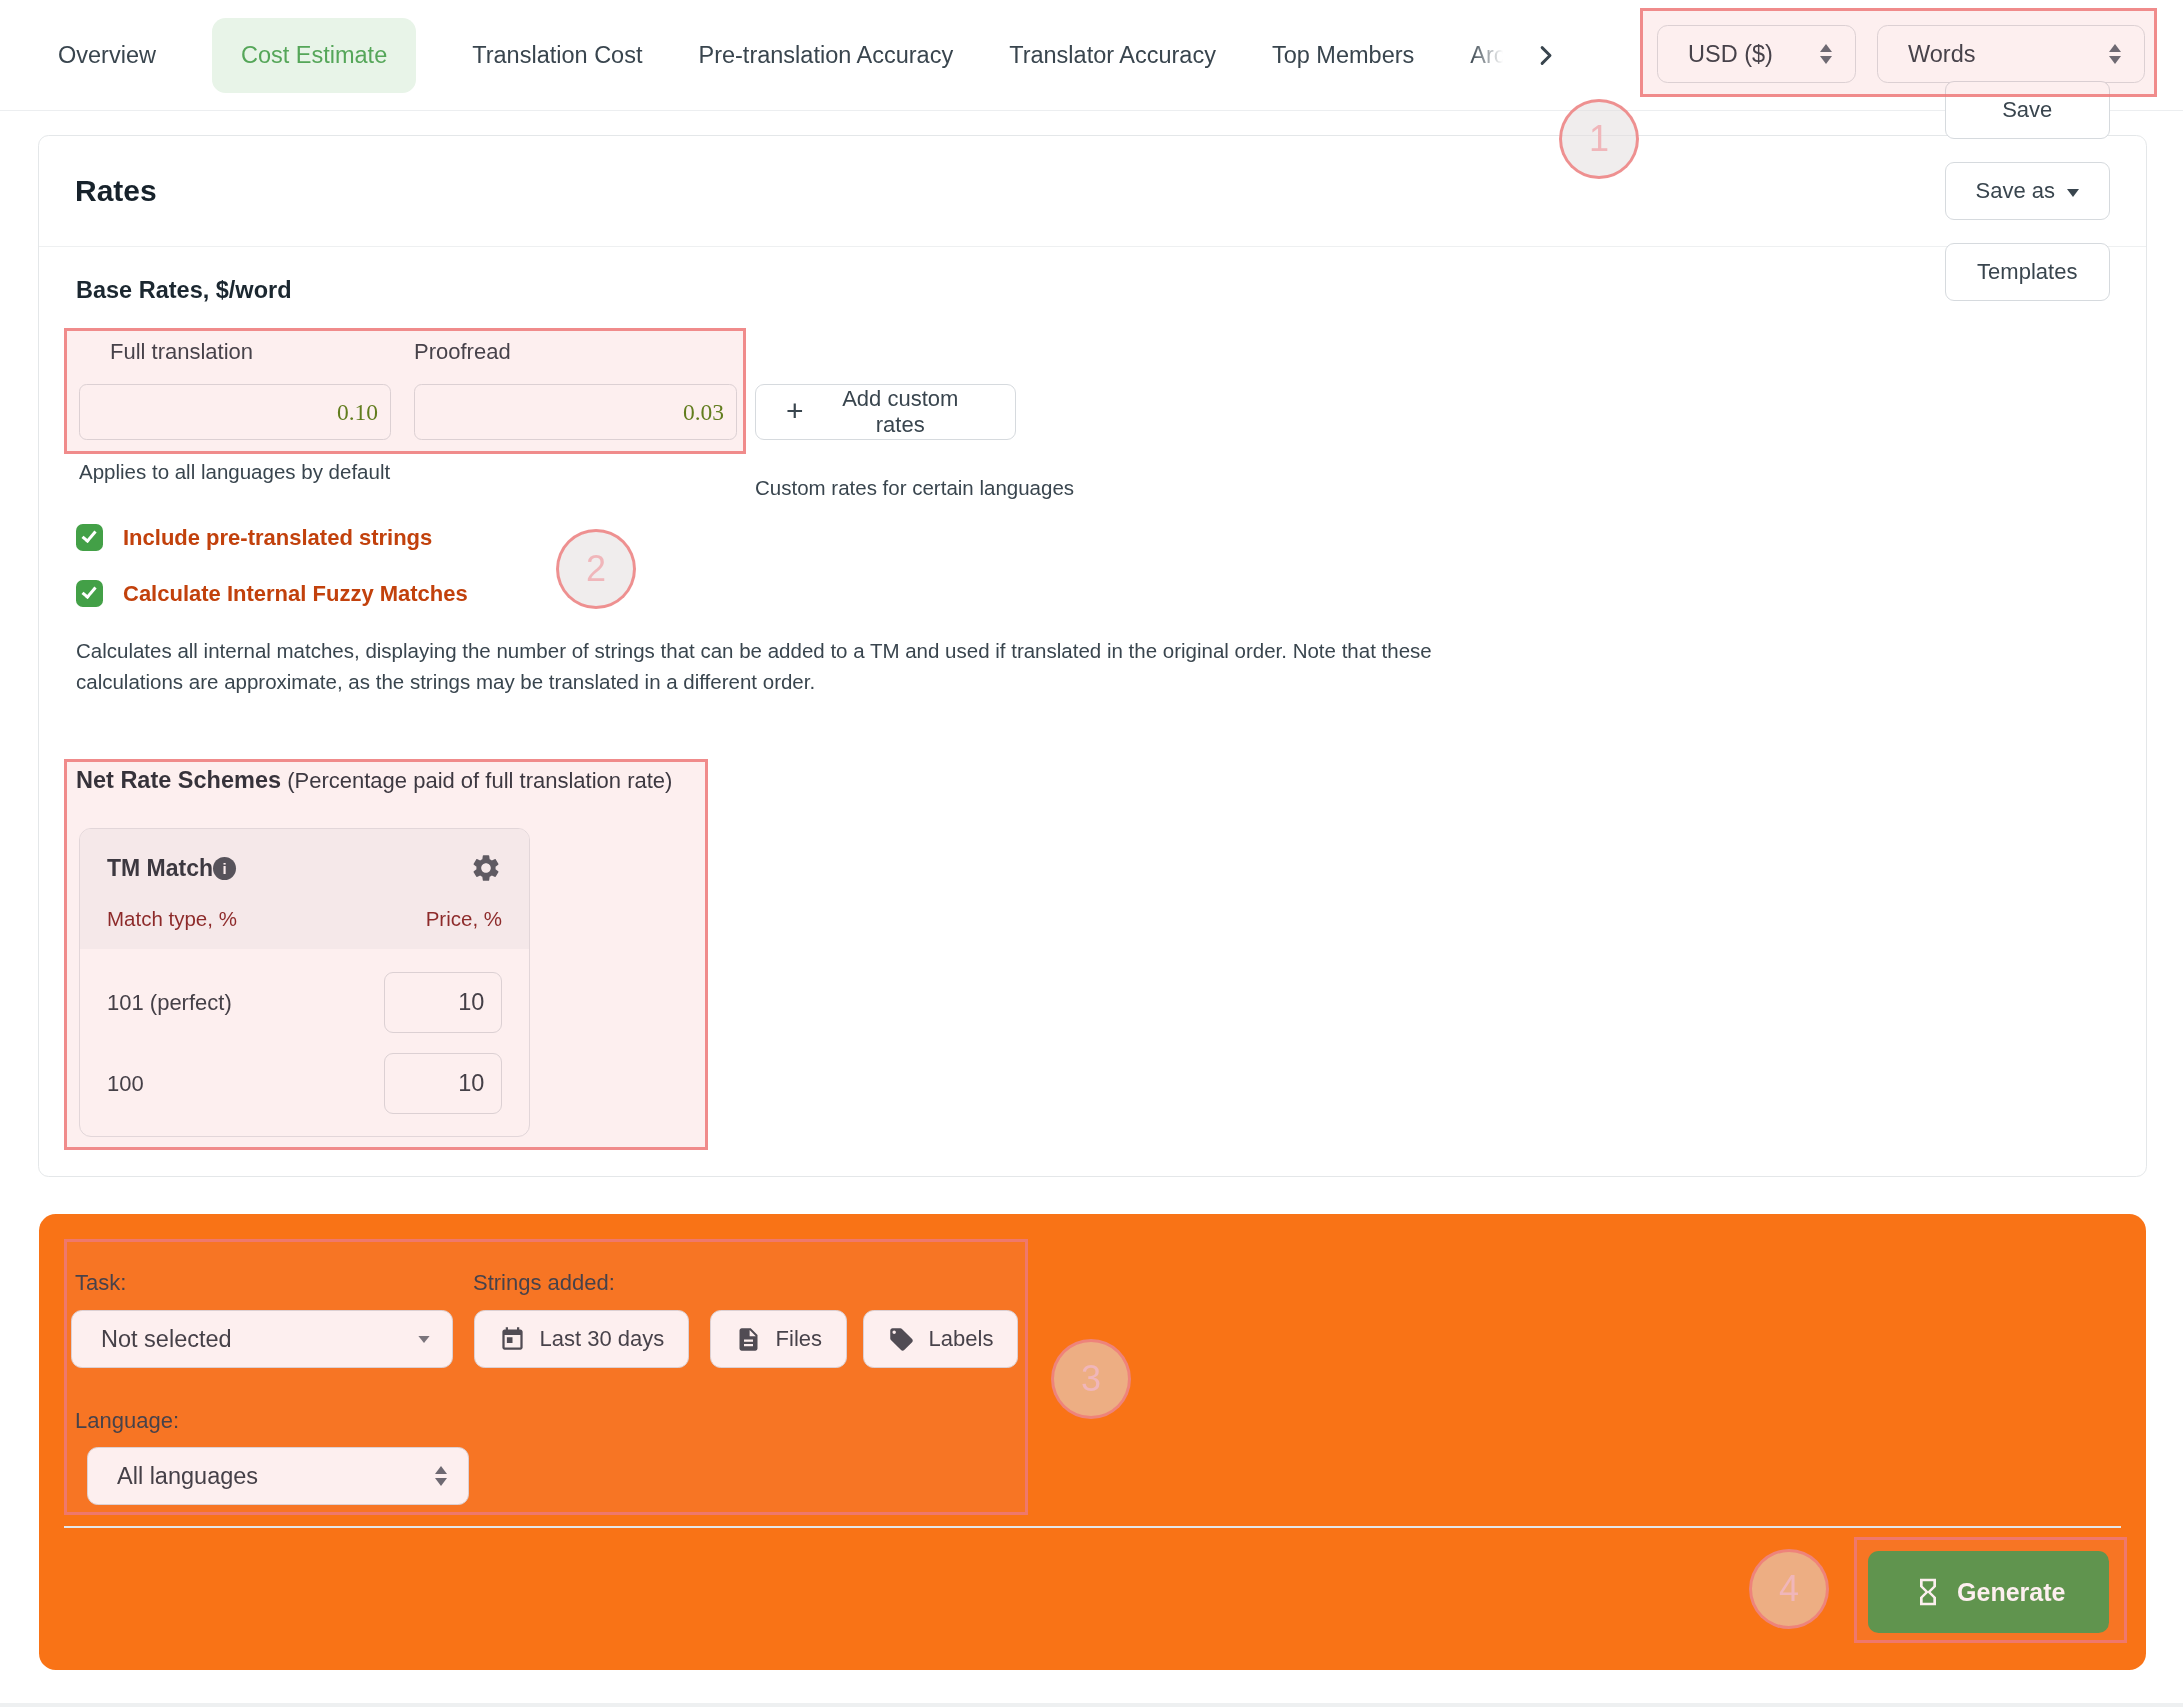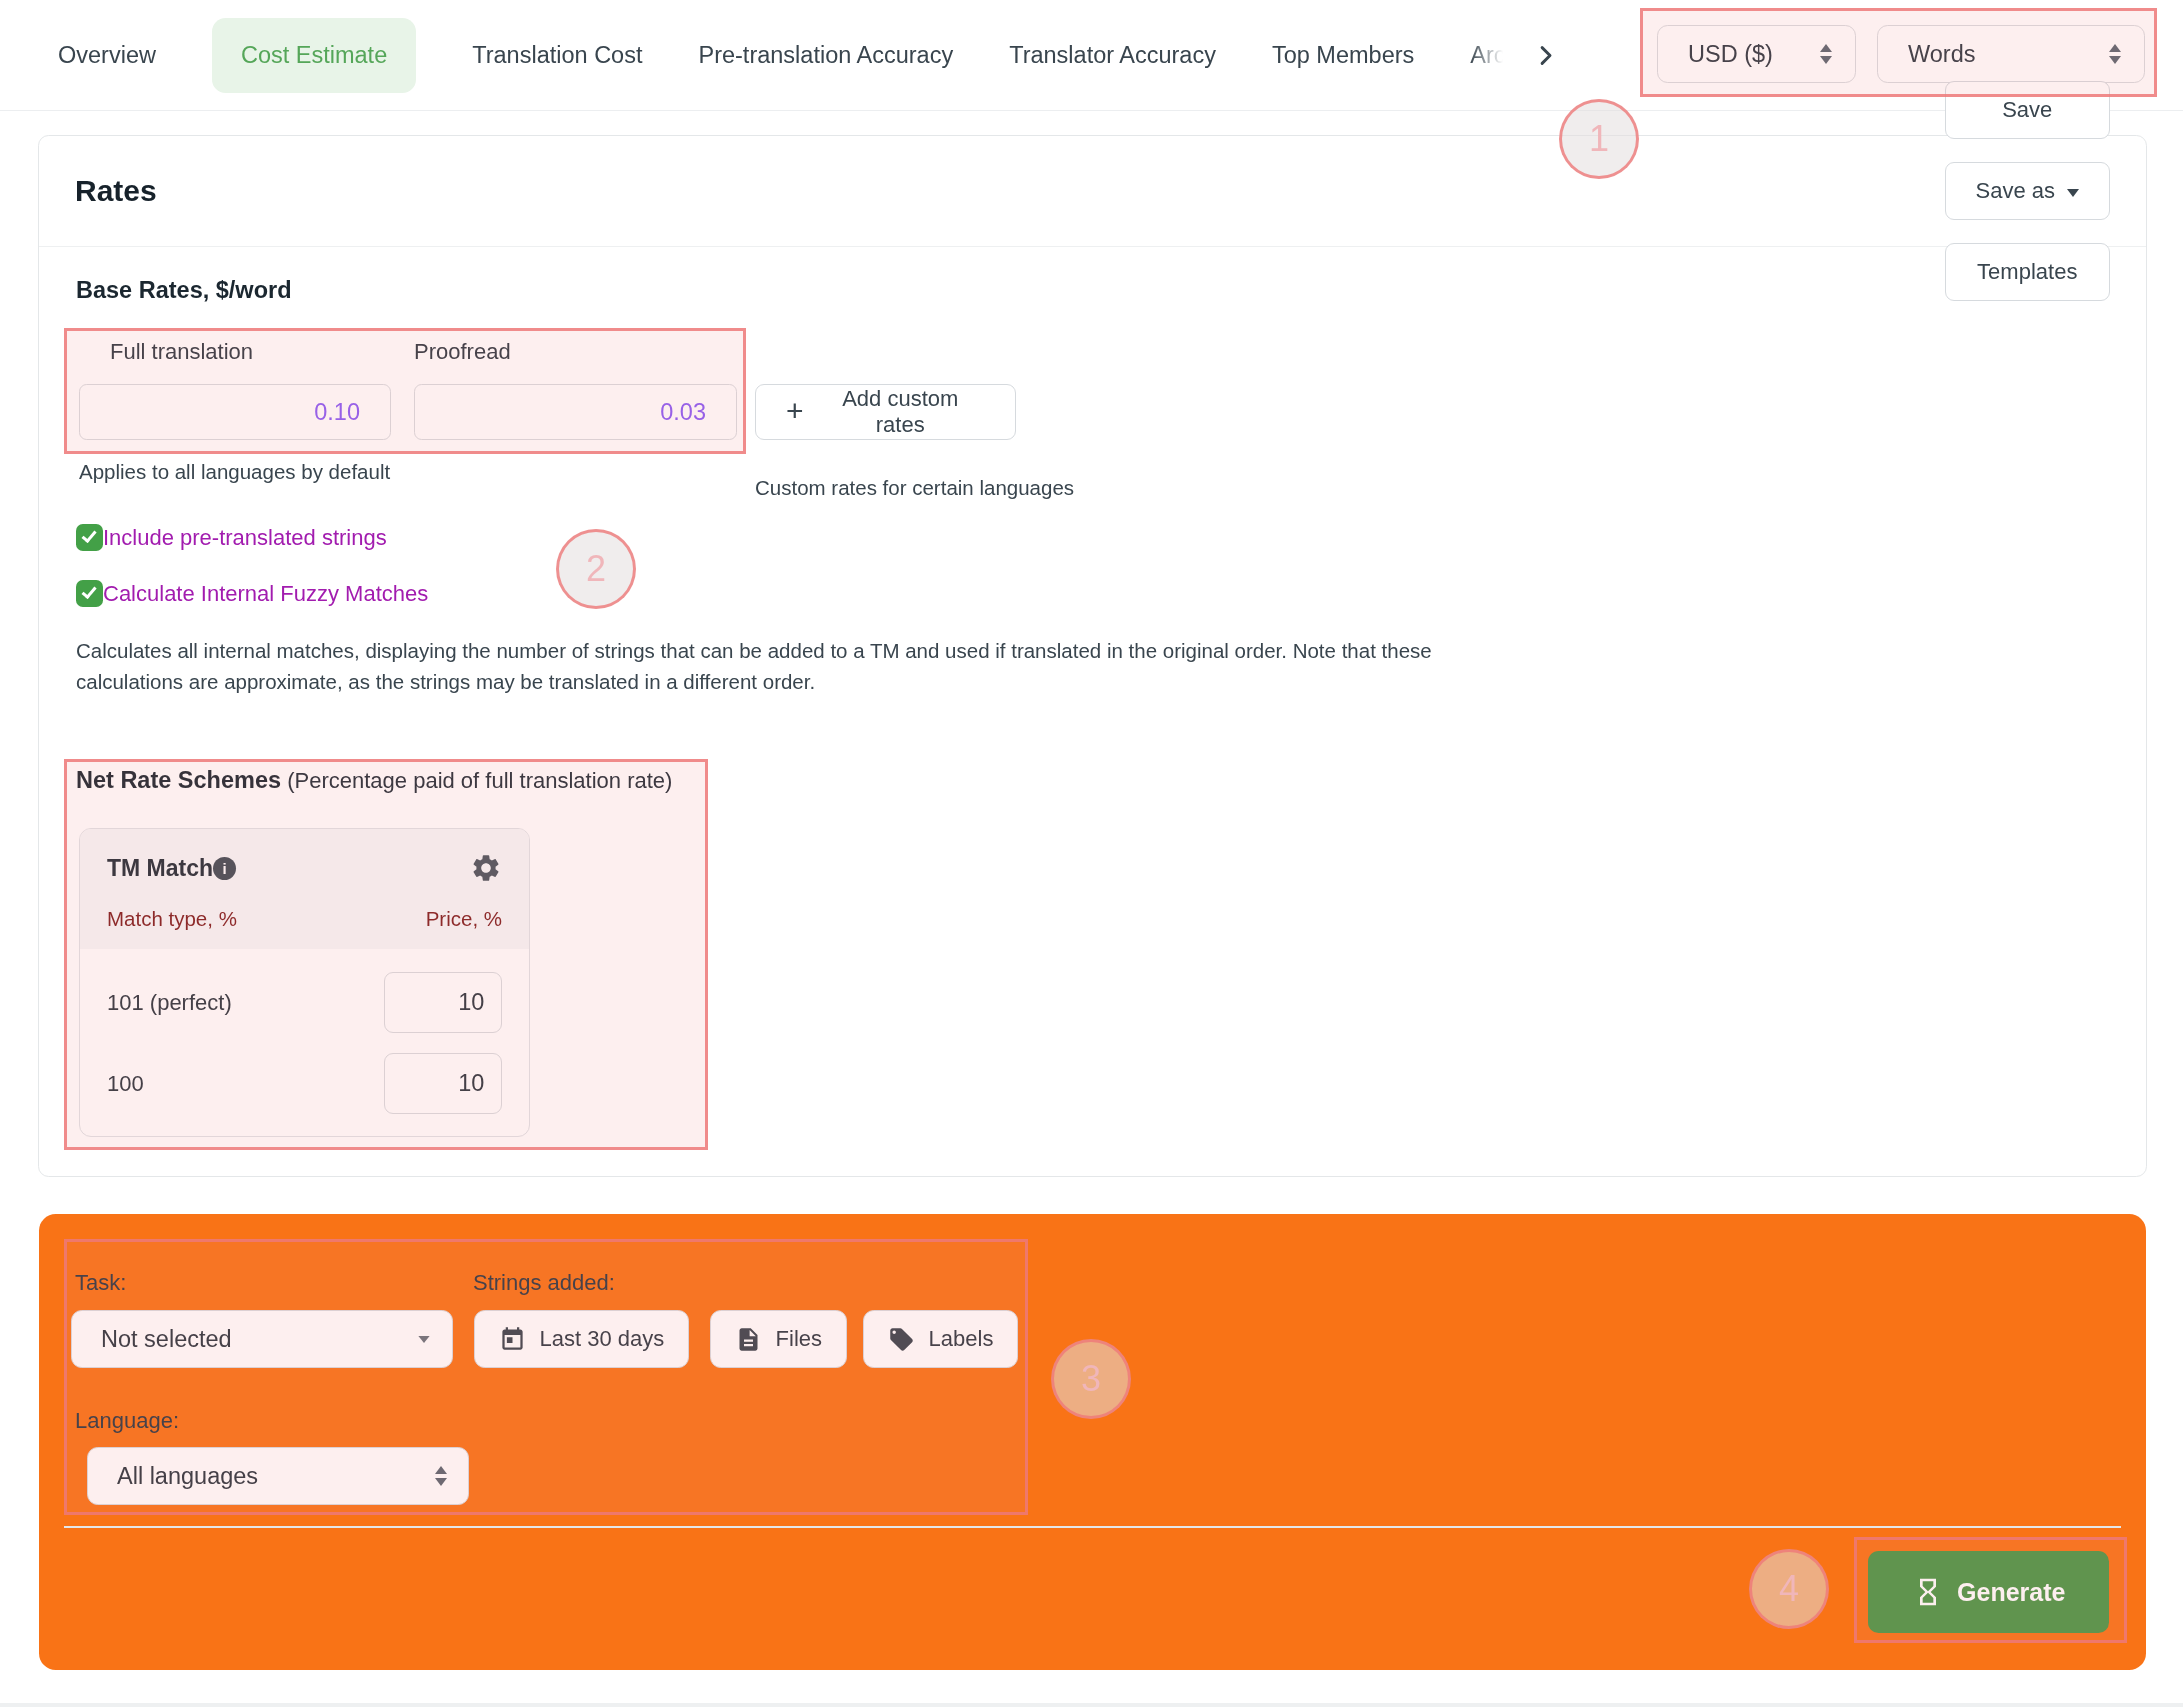--- a/index.html
+++ b/index.html
@@ -37,31 +37,31 @@
                  display:flex; align-items:center; justify-content:space-between; padding:0 36px; }
   .card-title { font-size:30px; font-weight:700; color:#17222b; }
   .hdr-btns { display:flex; gap:23px;flex-direction:column; }
   .btn { height:58px; background:#fff; border:1.5px solid #d6dade; border-radius:9px; display:flex;
          align-items:center; justify-content:center; gap:12px; padding:0 30px; font-size:22px; color:#39454e; cursor:pointer; }
   .btn .caret-sm { width:0;height:0;border-left:6.8px solid transparent;border-right:6.8px solid transparent;border-top:8.3px solid #39454e; margin-top:3px; }
 
   .sec-heading { position:absolute; font-size:23.5px; font-weight:700; color:#1b2730; }
   .field-label { position:absolute; font-size:22px; color:#2f3942; }
   .rate-input { position:absolute; height:56px; border:1.5px solid #d9dcdf; border-radius:7.6px; background:#fff;
-                font-family:Liberation Sans, sans-serif; font-size:23.5px; color:#8b5cf6; text-align:right; padding-right:30px; }
+                font-family:Liberation Serif, serif; font-size:23.5px; color:#4d7c0f; text-align:right; padding-right:12px; }
   .note { position:absolute; font-size:20.5px; color:#39454e; }
 
   .add-btn { position:absolute; left:716px; top:248px; width:261px; height:56px; }
   .plus { font-size:30px; font-weight:400; color:#39454e; line-height:1; margin-top:-3px; }
 
   .cb-row { position:absolute; left:37px; display:flex; align-items:center; cursor:pointer; }
   .cb-box { width:27px; height:27px; background:#43a047; border-radius:6.8px; position:relative; flex:none; }
   .cb-check { position:absolute; left:9px; top:3.8px; width:7.6px; height:14.4px;
               border-right:3px solid #fff; border-bottom:3px solid #fff; transform:rotate(40deg); }
-  .cb-label { font-size:22px; font-weight:400; color:#a21caf; }
+  .cb-label { margin-left:20px; font-size:22px; font-weight:700; color:#c2410c; }
 
   .fuzzy-note { position:absolute; left:37px; top:499px; width:1440px; font-size:20.5px; line-height:31px; color:#39454e; }
 
   .net-heading { position:absolute; left:37px; top:631px; font-size:22px; color:#232e38; }
   .net-heading b { font-size:23.5px; font-weight:700; color:#1b2730; }
 
   .tm-card { position:absolute; left:40px; top:692px; width:451px; height:309px; border:1.5px solid #e0e3e6;
              border-radius:12px; overflow:hidden; background:#fff; }
   .tm-head { background:#f6f7f8; padding:23px 27px 18px; }
   .tm-title-row { display:flex; align-items:center; justify-content:space-between; }

